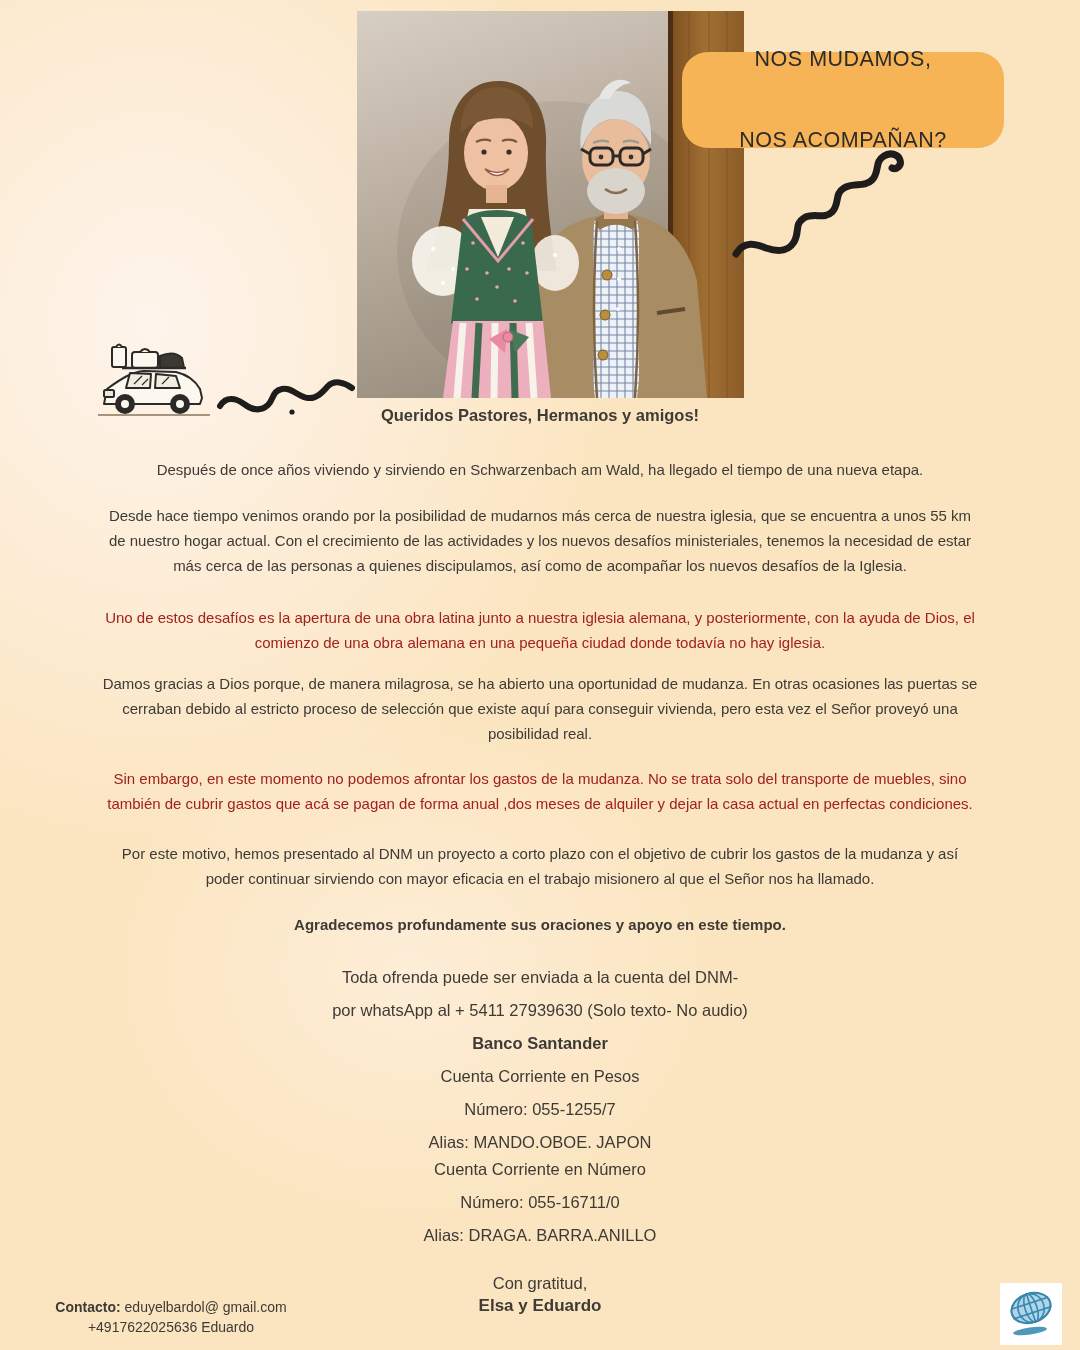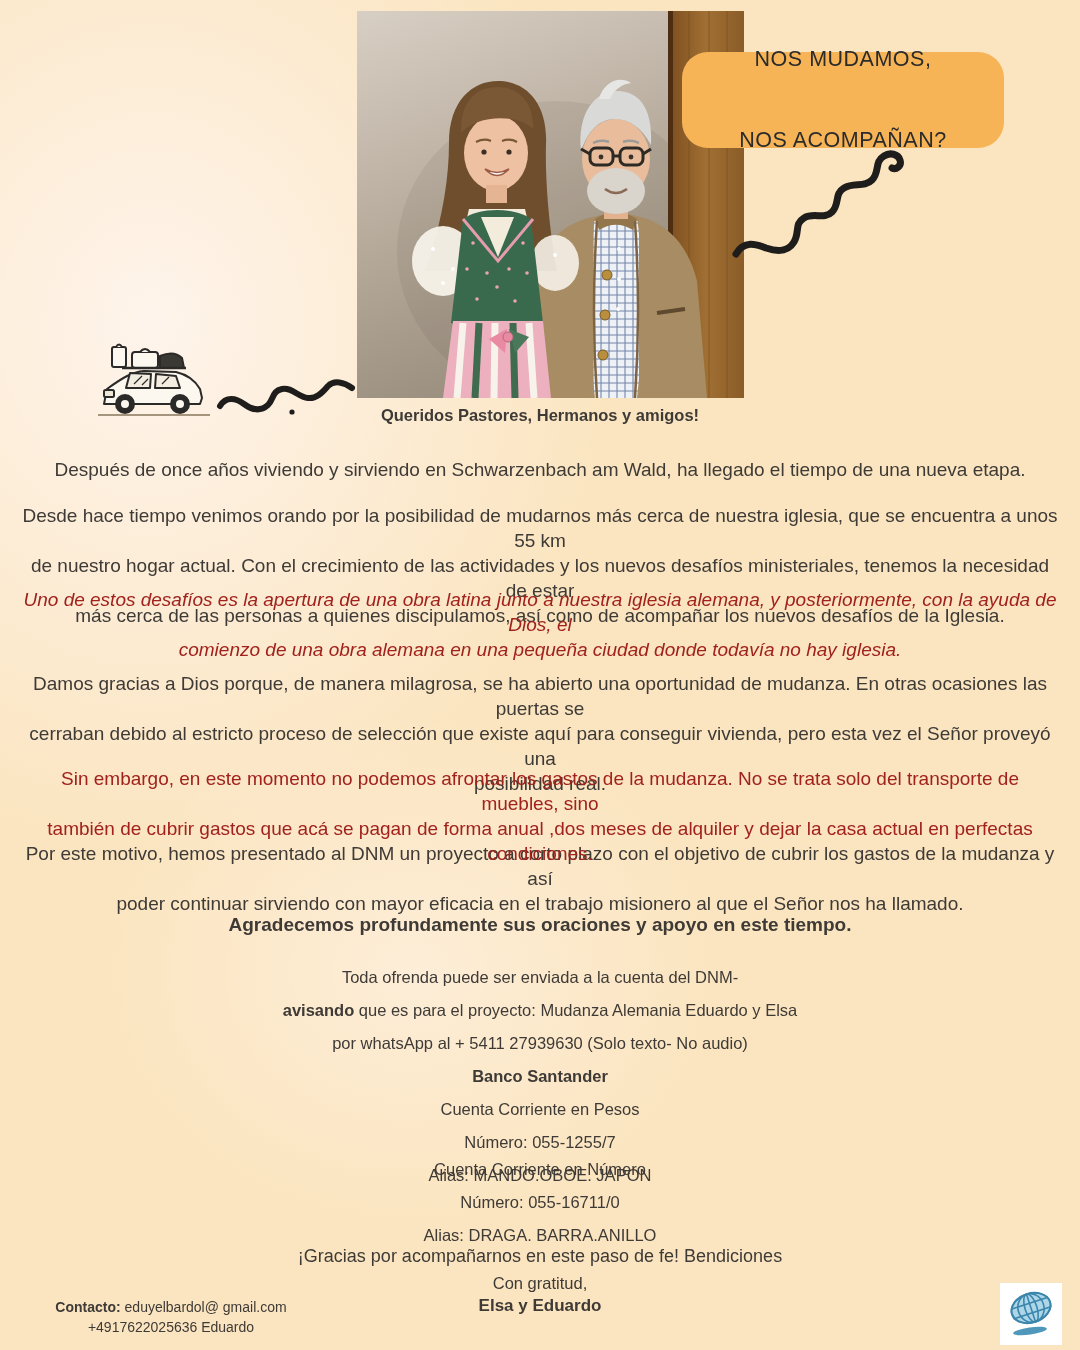--- a/index.html
+++ b/index.html
@@ -5,21 +5,21 @@
   html,body{margin:0;padding:0;}
   .page{
     position:relative;width:1080px;height:1350px;overflow:hidden;
     font-family:"Liberation Sans","DejaVu Sans",sans-serif;color:#3e3a36;
     background-color:#fbe5c0;
     background-image:
       radial-gradient(ellipse 720px 820px at 14% 24%, rgba(255,245,238,0.95), rgba(255,245,238,0) 65%),
       radial-gradient(ellipse 520px 430px at 38% 72%, rgba(255,242,228,0.65), rgba(255,242,228,0) 60%);
   }
   .para{position:absolute;left:20px;width:1040px;margin:0;text-align:center;
-        font-size:19px;line-height:25px;white-space:pre-line;}
+        font-size:15px;line-height:25px;white-space:pre-line;}
   .red{color:#a1221d;}
   .bold{font-weight:bold;}
   .photo{position:absolute;left:357px;top:11px;width:387px;height:387px;overflow:hidden;}
   .bubble{
     position:absolute;left:682px;top:52px;width:322px;height:96px;border-radius:26px;
     background:#f6b457;display:flex;flex-direction:column;justify-content:center;align-items:center;
     font-size:21.5px;line-height:33px;color:#2b2b2b;text-align:center;letter-spacing:0.5px;gap:48px;
   }
   .sq{position:absolute;}
   .greeting{position:absolute;left:20px;top:406px;width:1040px;margin:0;text-align:center;
@@ -170,48 +170,46 @@
     <path d="M4,32 C10,22 20,24 28,30 C36,36 44,38 52,31 C58,25 56,17 66,15 C76,13 82,23 92,24 C100,25 106,19 112,12 C118,6 128,8 136,14" fill="none" stroke="#1e1d1b" stroke-width="6" stroke-linecap="round"></path>
     <circle cx="76" cy="38" r="2.6" fill="#1e1d1b"></circle>
   </svg>
 
   <p class="greeting">Queridos Pastores, Hermanos y amigos!</p>
 
   <p class="para" style="top:457px;">Después de once años viviendo y sirviendo en Schwarzenbach am Wald, ha llegado el tiempo de una nueva etapa.</p>
   <p class="para" style="top:503px;text-align:center;">Desde hace tiempo venimos orando por la posibilidad de mudarnos más cerca de nuestra iglesia, que se encuentra a unos 55 km
 de nuestro hogar actual. Con el crecimiento de las actividades y los nuevos desafíos ministeriales, tenemos la necesidad de estar
 más cerca de las personas a quienes discipulamos, así como de acompañar los nuevos desafíos de la Iglesia.</p>
-  <p class="para red" style="top:587px;font-style:italic;">Uno de estos desafíos es la apertura de una obra latina junto a nuestra iglesia alemana, y posteriormente, con la ayuda de Dios, el
+  <p class="para red" style="top:605px;">Uno de estos desafíos es la apertura de una obra latina junto a nuestra iglesia alemana, y posteriormente, con la ayuda de Dios, el
 comienzo de una obra alemana en una pequeña ciudad donde todavía no hay iglesia.</p>
   <p class="para" style="top:671px;">Damos gracias a Dios porque, de manera milagrosa, se ha abierto una oportunidad de mudanza. En otras ocasiones las puertas se
 cerraban debido al estricto proceso de selección que existe aquí para conseguir vivienda, pero esta vez el Señor proveyó una
 posibilidad real.</p>
   <p class="para" style="top:841px;">Por este motivo, hemos presentado al DNM un proyecto a corto plazo con el objetivo de cubrir los gastos de la mudanza y así
 poder continuar sirviendo con mayor eficacia en el trabajo misionero al que el Señor nos ha llamado.</p>
   <p class="para red" style="top:766px;">Sin embargo, en este momento no podemos afrontar los gastos de la mudanza. No se trata solo del transporte de muebles, sino
 también de cubrir gastos que acá se pagan de forma anual ,dos meses de alquiler y dejar la casa actual en perfectas condiciones.</p>
   <p class="para bold" style="top:912px;">Agradecemos profundamente sus oraciones y apoyo en este tiempo.</p>
 
   <div class="bankblock" style="top:956px;">
     <p>Toda ofrenda puede ser enviada a la cuenta del DNM-</p>
-    <p><span class="bold">avisando</span><span> que es para el proyecto: Mudanza Alemania Eduardo y Elsa</span></p>
     <p>por whatsApp al + 5411 27939630 (Solo texto- No audio)</p>
     <p class="bold">Banco Santander</p>
     <p>Cuenta Corriente en Pesos</p>
     <p>Número: 055-1255/7</p>
     <p>Alias: MANDO.OBOE. JAPON</p>
   </div>
 
   <div class="bankblock" style="top:1148px;">
     <p>Cuenta Corriente en Número</p>
     <p>Número: 055-16711/0</p>
     <p>Alias: DRAGA. BARRA.ANILLO</p>
   </div>
 
-  <p class="closing" style="top:1246px;font-size:18px;">¡Gracias por acompañarnos en este paso de fe! Bendiciones</p>
   <p class="closing bold" style="top:1296px;font-size:17px;">Elsa y Eduardo</p>
   <p class="closing" style="top:1274px;font-size:16.5px;">Con gratitud,</p>
 
   <div class="contact">
     <div><span class="bold">Contacto:</span><span> eduyelbardol@ gmail.com</span></div>
     <div>+4917622025636 Eduardo</div>
   </div>
 
   <div class="logo">
     <svg width="50" height="52" viewBox="0 0 50 52">

